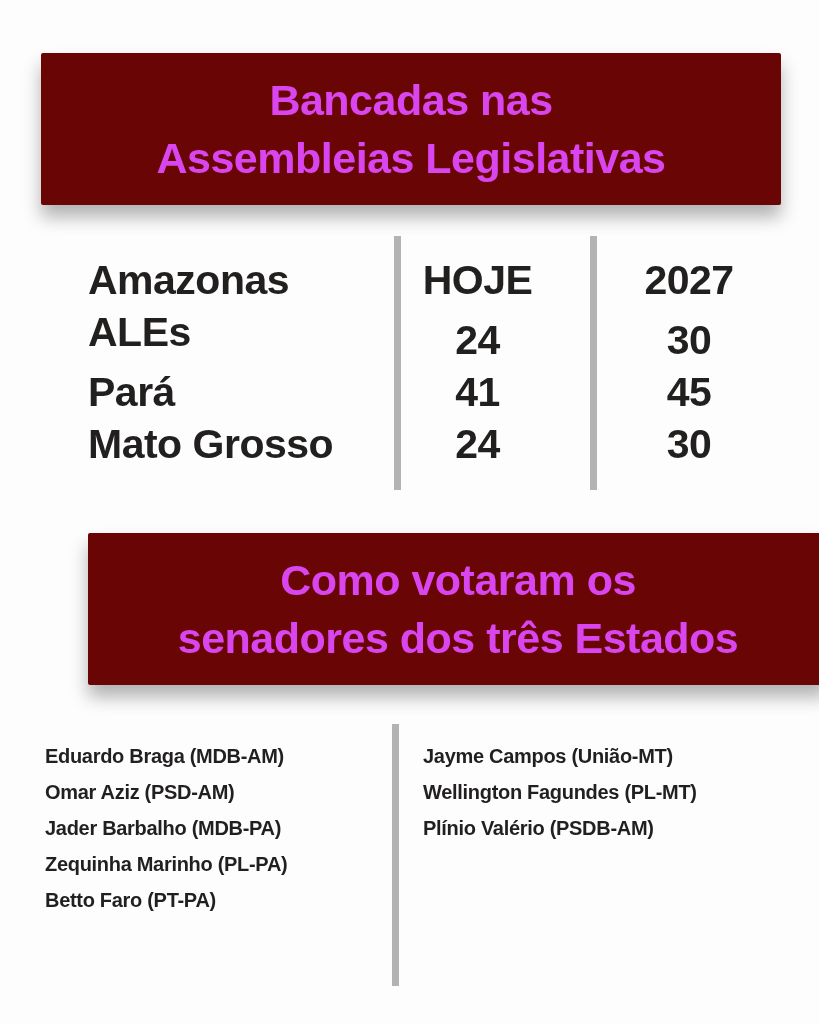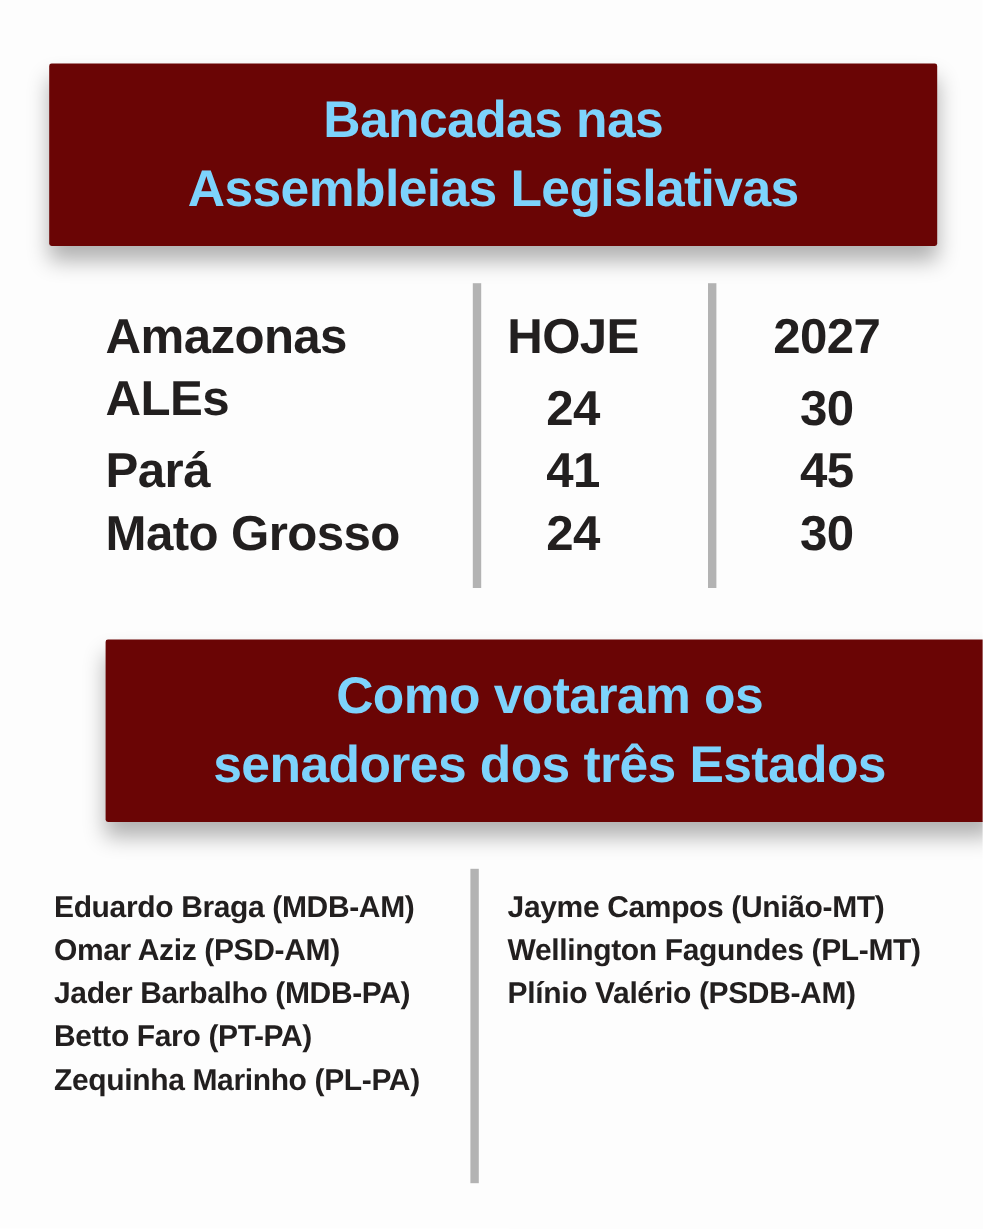--- a/index.html
+++ b/index.html
@@ -11,21 +11,21 @@
     font-family: "Liberation Sans", sans-serif;
     color: #221f1f;
     overflow: hidden;
   }
   .banner {
     position: absolute;
     left: 41px;
     width: 740px;
     height: 152px;
     background: #6a0505;
-    color: #7dd3fc;
+    color: #d946ef;
     display: flex;
     flex-direction: column;
     justify-content: center;
     align-items: center;
     text-align: center;
     font-weight: bold;
     font-size: 43px;
     line-height: 58px;
     letter-spacing: -0.5px;
     border-radius: 2px;
@@ -57,21 +57,21 @@
   .vote-col { position: absolute; top: 738px; }
   .favor { left: 45px; width: 345px; }
   .contra { left: 423px; width: 372px; }
   .vote-title {
     font-size: 44px;
     font-weight: bold;
     letter-spacing: -1px;
     margin-bottom: 16px;
   }
   .vote-item {
-    font-size: 25px;
+    font-size: 20px;
     font-weight: bold;
     line-height: 36px;
     letter-spacing: -0.3px;
     white-space: nowrap;
   }
 </style>
 </head>
 <body>
 
 <div class="page">
@@ -109,22 +109,22 @@
     <div>Como votaram os</div>
     <div>senadores dos três Estados</div>
   </div>
 
   <div class="divider v3"></div>
 
   <div class="vote-col favor">
     <div class="vote-item">Eduardo Braga (MDB-AM)</div>
     <div class="vote-item">Omar Aziz (PSD-AM)</div>
     <div class="vote-item">Jader Barbalho (MDB-PA)</div>
+    <div class="vote-item">Zequinha Marinho (PL-PA)</div>
     <div class="vote-item">Betto Faro (PT-PA)</div>
-    <div class="vote-item">Zequinha Marinho (PL-PA)</div>
   </div>
 
   <div class="vote-col contra">
     <div class="vote-item">Jayme Campos (União-MT)</div>
     <div class="vote-item">Wellington Fagundes (PL-MT)</div>
     <div class="vote-item">Plínio Valério (PSDB-AM)</div>
   </div>
 
 </div>
 

